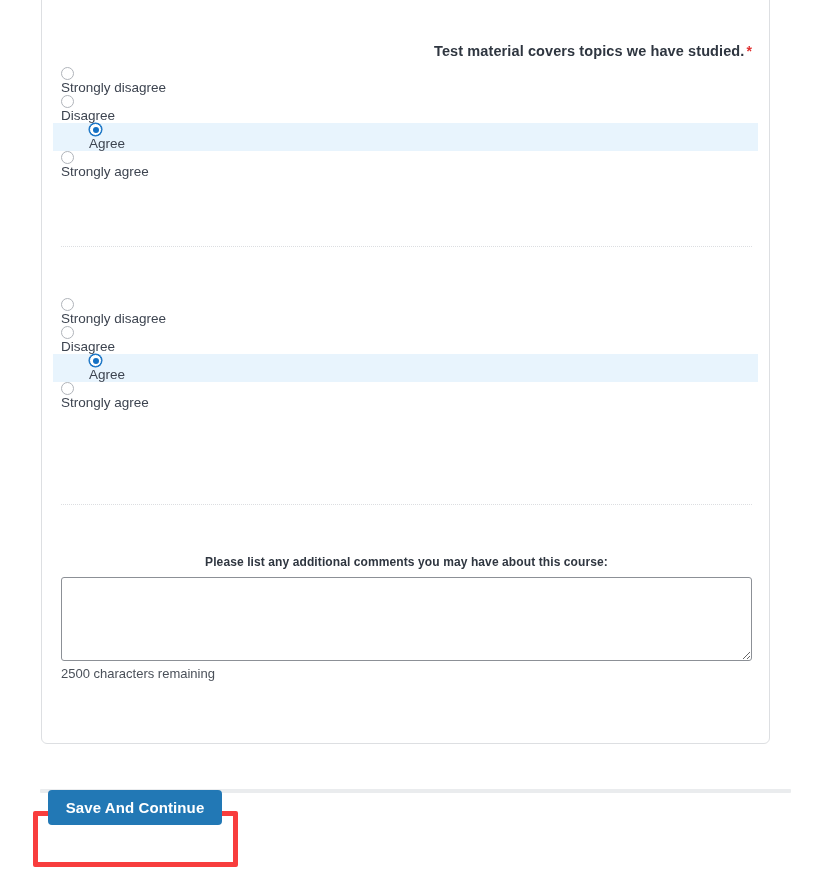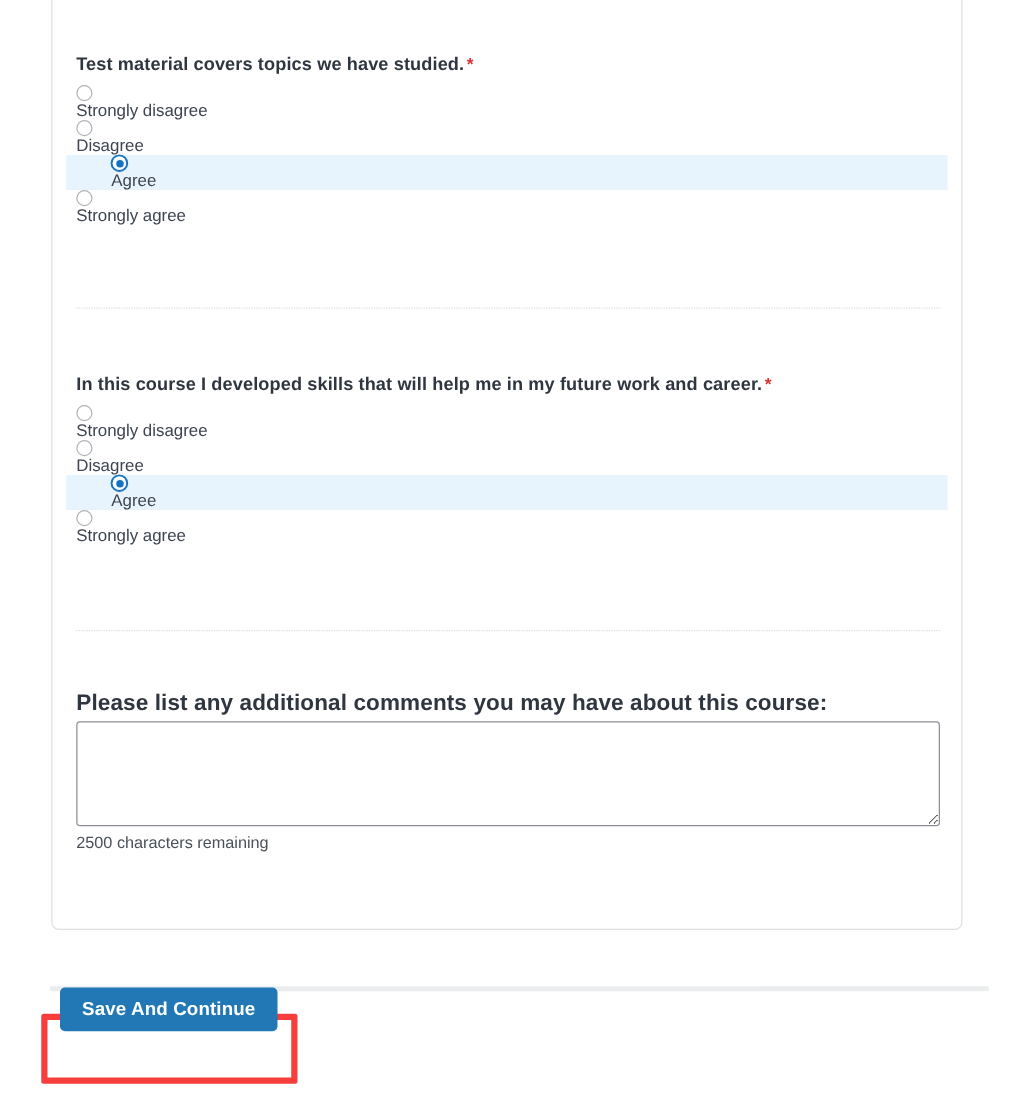--- a/index.html
+++ b/index.html
@@ -50,20 +50,21 @@
   }
 
   .question-text {
     font-size: 14.5px;
     font-weight: bold;
     color: #2f3640;
     letter-spacing: 0.1px;
     line-height: 18px;
     margin: 0 0 7px 0;
     white-space: nowrap;
+    text-align: right;
   }
 
   .required-star {
     color: #e03131;
     font-weight: bold;
     font-size: 14px;
     padding-left: 2px;
   }
 
   .options { margin: 0; padding: 0; list-style: none; }
@@ -125,27 +126,28 @@
   .separator {
     position: absolute;
     left: 19px;
     width: 691px;
     height: 0;
     border-top: 1px dotted #dcdee1;
   }
 
   
   .comment-label {
-    font-size: 18px;
+    font-size: 12px;
     font-weight: bold;
     color: #2f3640;
     letter-spacing: 0.1px;
     line-height: 18px;
     margin: 0 0 6px 0;
     white-space: nowrap;
+    text-align: center;
   }
 
   .comment-textarea {
     display: block;
     width: 691px;
     height: 84px;
     border: 1px solid #8c9096;
     border-radius: 3px;
     background: #ffffff;
     font-family: "Liberation Sans", sans-serif;
@@ -233,23 +235,20 @@
           <li class="option-row">
             <span class="radio"></span>
             <span class="option-label">Strongly agree</span>
           </li>
         </ul>
       </div>
 
       <div class="separator" style="top:285px;"></div>
 
       <div class="question-block" style="top:337px;">
-        <div class="question-text">
-          <span>In this course I developed skills that will help me in my future work and career.</span><span class="required-star">*</span>
-        </div>
         <ul class="options">
           <li class="option-row">
             <span class="radio"></span>
             <span class="option-label">Strongly disagree</span>
           </li>
           <li class="option-row">
             <span class="radio"></span>
             <span class="option-label">Disagree</span>
           </li>
           <li class="option-row selected">

